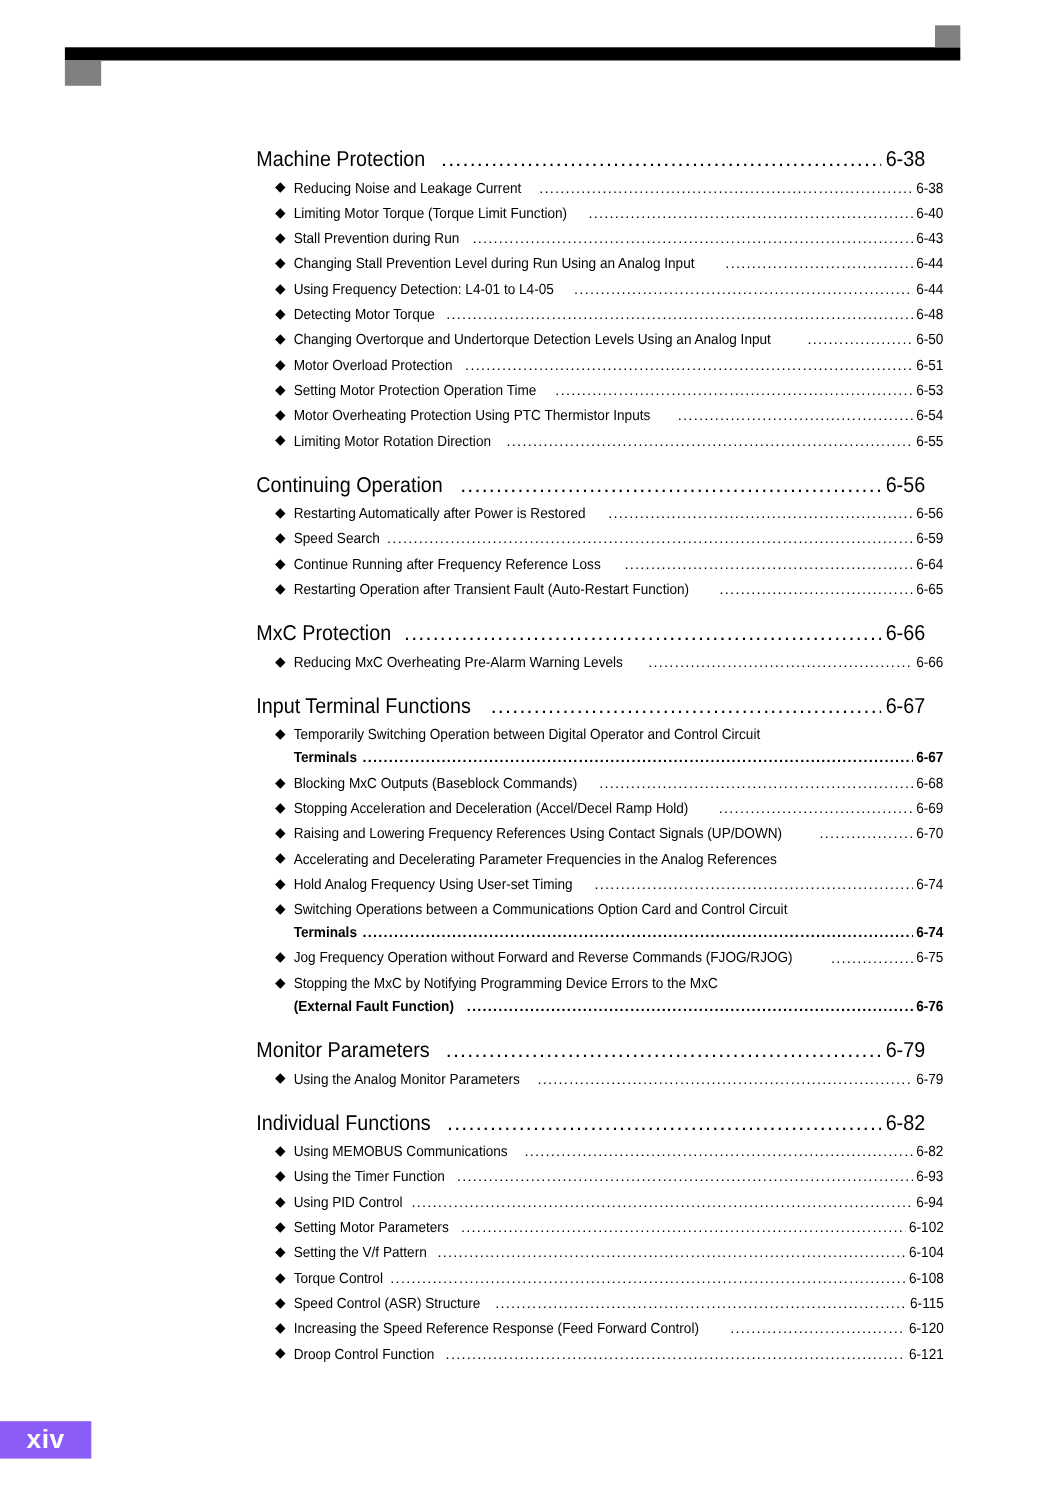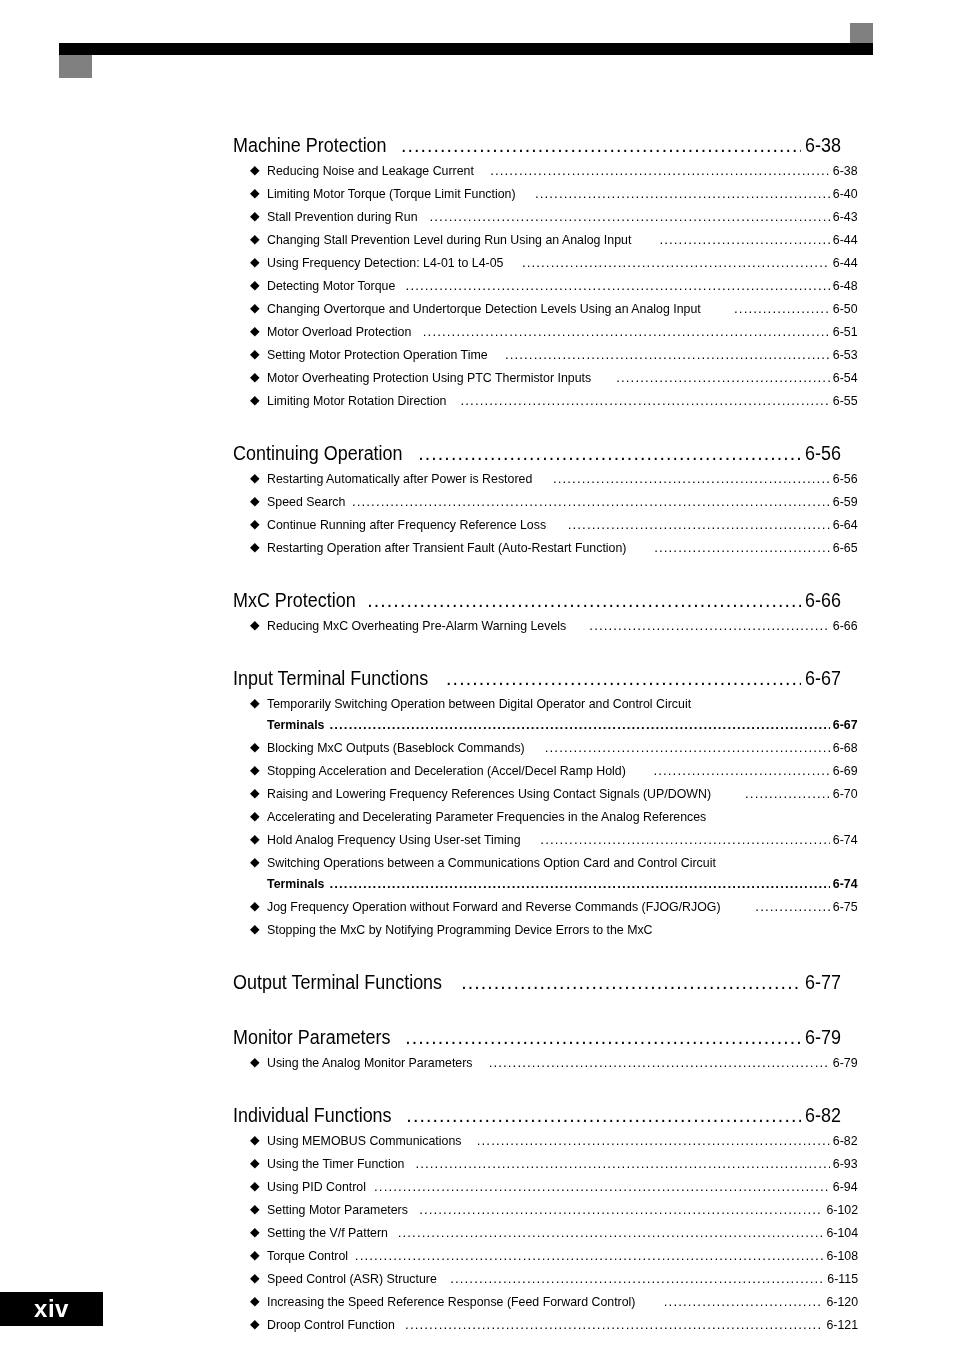--- a/index.html
+++ b/index.html
@@ -57,21 +57,21 @@
   }
 
   .toc-row {
     display: flex;
     align-items: center;
     width: 100%;
   }
 
   
   .heading-row {
-    margin-top: 30px;
+    margin-top: 18px;
     margin-bottom: 2px;
   }
   .heading-row:first-child { margin-top: 0; }
 
   .heading-row .row-text,
   .heading-row .row-page {
     font-size: 19.5px;
     line-height: 25px;
     font-stretch: semi-condensed;
     transform: scaleX(0.92);
@@ -156,23 +156,23 @@
   .cont-row .leader {
     font-size: 13.3px;
     line-height: 21px;
   }
 
   
   .footer-page {
     position: absolute;
     left: 0;
     top: 1292px;
-    width: 103px;
+    width: 83px;
     height: 34px;
-    background: #000000;
+    background: #8b5cf6;
     color: #ffffff;
     display: flex;
     align-items: center;
     justify-content: center;
     font-size: 24px;
     font-weight: 600;
     letter-spacing: 0.5px;
   }
 </style>
 </head>
@@ -352,24 +352,25 @@
     <div class="toc-row sub-row">
       <span class="diamond">◆</span>
       <span class="row-text">Jog Frequency Operation without Forward and Reverse Commands (FJOG/RJOG)</span>
       <span class="leader"></span>
       <span class="row-page">6-75</span>
     </div>
     <div class="toc-row sub-row nowrap-line">
       <span class="diamond">◆</span>
       <span class="row-text">Stopping the MxC by Notifying Programming Device Errors to the MxC</span>
     </div>
-    <div class="toc-row heading-row">
-      <span class="row-text">Output Terminal Functions</span>
-      <span class="leader"></span>
-      <span class="row-page">6-77</span>
+    <div class="toc-row cont-row">
+      <span class="spacer">◆</span>
+      <span class="row-text">(External Fault Function)</span>
+      <span class="leader"></span>
+      <span class="row-page">6-76</span>
     </div>
     <div class="toc-row heading-row">
       <span class="row-text">Monitor Parameters</span>
       <span class="leader"></span>
       <span class="row-page">6-79</span>
     </div>
     <div class="toc-row sub-row">
       <span class="diamond">◆</span>
       <span class="row-text">Using the Analog Monitor Parameters</span>
       <span class="leader"></span>

